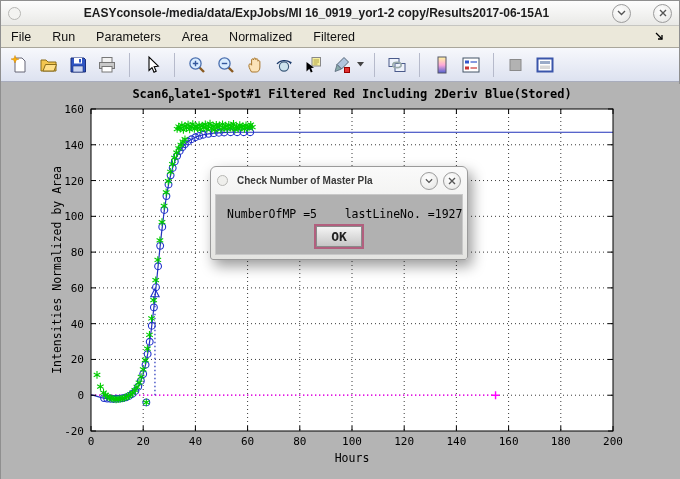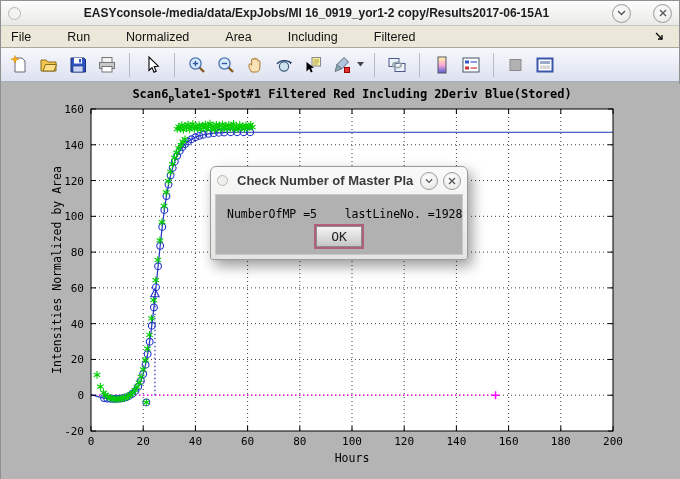--- a/index.html
+++ b/index.html
@@ -28,21 +28,21 @@
   .win-btn{
     width:17px;height:17px;border-radius:50%;flex:0 0 auto;
     border:1px solid #9c9c9c;background:radial-gradient(circle at 40% 35%,#ffffff,#e4e4e2);
     display:flex;align-items:center;justify-content:center;cursor:default;
   }
   .win-btn svg{display:block;}
 
   
   .menubar{
     height:22px;background:#ebe8da;border-bottom:1px solid #a9a69b;
-    display:flex;align-items:center;padding:0 10px;gap:36px;
+    display:flex;align-items:center;padding:0 10px;gap:21px;
     font-size:12.5px;color:#111;box-sizing:border-box;
   }
   .menu-item{white-space:nowrap;cursor:default;}
   .menubar .dock-arrow{margin-left:auto;margin-right:4px;display:flex;align-items:center;}
 
   
   .toolbar{
     height:34px;background:linear-gradient(#f7f8fc,#dde2f0);
     border-bottom:1px solid #a9adbd;
     display:flex;align-items:center;padding:0 7px;gap:5px;box-sizing:border-box;
@@ -58,41 +58,41 @@
   
   .dialog{
     position:absolute;left:209px;top:165px;width:258px;height:94px;
     background:linear-gradient(#fafafa,#e4e4e1);
     border:1px solid #9a9a9a;border-radius:6px 6px 3px 3px;
     box-shadow:4px 6px 14px rgba(0,0,0,.40);
     box-sizing:border-box;z-index:10;
   }
   .dlg-titlebar{height:27px;display:flex;align-items:center;padding:0 6px;gap:5px;box-sizing:border-box;}
   .dlg-menu-circle{width:9px;height:9px;border-radius:50%;border:1px solid #b7b7b4;background:#efefec;flex:0 0 auto;}
-  .dlg-title{flex:1;font-weight:bold;font-size:13px;color:#3a3a3a;white-space:nowrap;overflow:hidden;padding-left:4px;}
+  .dlg-title{flex:1;font-weight:bold;font-size:10px;color:#3a3a3a;white-space:nowrap;overflow:hidden;padding-left:4px;}
   .dlg-btn{width:16px;height:16px;border-radius:50%;flex:0 0 auto;border:1px solid #9c9c9c;
     background:radial-gradient(circle at 40% 35%,#ffffff,#e4e4e2);
     display:flex;align-items:center;justify-content:center;}
   .dlg-content{
     position:absolute;left:4px;right:4px;top:27px;bottom:4px;
     background:#b1b1b1;border:1px solid #c8c8c8;box-sizing:border-box;
   }
   .dlg-message{
     position:absolute;left:11px;top:12px;
     font-family:"DejaVu Sans Mono",monospace;font-size:11.5px;color:#000;
     white-space:pre;
   }
   .ok-button{
     position:absolute;left:50%;transform:translateX(-50%);bottom:7px;
     width:46px;height:21px;
     background:linear-gradient(#f4f4f4,#c6c6c6);
     border:1px solid #8a8a8a;
     box-shadow:0 0 0 2px #b25f7e;
     font-family:"DejaVu Sans Mono",monospace;font-size:13px;color:#222;
-    display:flex;align-items:center;justify-content:center;box-sizing:border-box;
+    display:flex;align-items:center;justify-content:center;box-sizing:border-box;font-weight:bold;
   }
 </style>
 </head>
 <body>
 
 <div class="frame">
 
   <div class="titlebar">
     <span class="win-menu-circle"></span>
     <span class="win-title">EASYconsole-/media/data/ExpJobs/MI 16_0919_yor1-2 copy/Results2017-06-15A1</span>
@@ -104,23 +104,23 @@
     <span class="win-btn">
       <svg width="8" height="8" viewBox="0 0 8 8">
           <path d="M1 1 L7 7 M7 1 L1 7" stroke="#555" stroke-width="1.4"></path>
         </svg>
     </span>
   </div>
 
   <div class="menubar" id="menubar">
     <span class="menu-item">File</span>
     <span class="menu-item">Run</span>
+    <span class="menu-item">Parameters</span>
+    <span class="menu-item">Area</span>
     <span class="menu-item">Normalized</span>
-    <span class="menu-item">Area</span>
-    <span class="menu-item">Including</span>
     <span class="menu-item">Filtered</span>
     <span class="dock-arrow">
       <svg width="11" height="11" viewBox="0 0 11 11">
           <path d="M2 2 L8 8" stroke="#000" stroke-width="1.3" fill="none"></path>
           <path d="M8 4 L8 8 L4 8" stroke="#000" stroke-width="1.3" fill="none"></path>
         </svg>
     </span>
   </div>
 
   <div class="toolbar">
@@ -783,18 +783,18 @@
             <path d="M1 1 L4.5 4.5 L8 1" fill="none" stroke="#555" stroke-width="1.4"></path>
           </svg>
       </span>
       <span class="dlg-btn">
         <svg width="8" height="8" viewBox="0 0 8 8">
             <path d="M1 1 L7 7 M7 1 L1 7" stroke="#555" stroke-width="1.4"></path>
           </svg>
       </span>
     </div>
     <div class="dlg-content">
-      <div class="dlg-message">NumberOfMP =5    lastLineNo. =1928</div>
+      <div class="dlg-message">NumberOfMP =5    lastLineNo. =1927</div>
       <div class="ok-button">OK</div>
     </div>
   </div>
 
 </div>
 
 </body></html>

